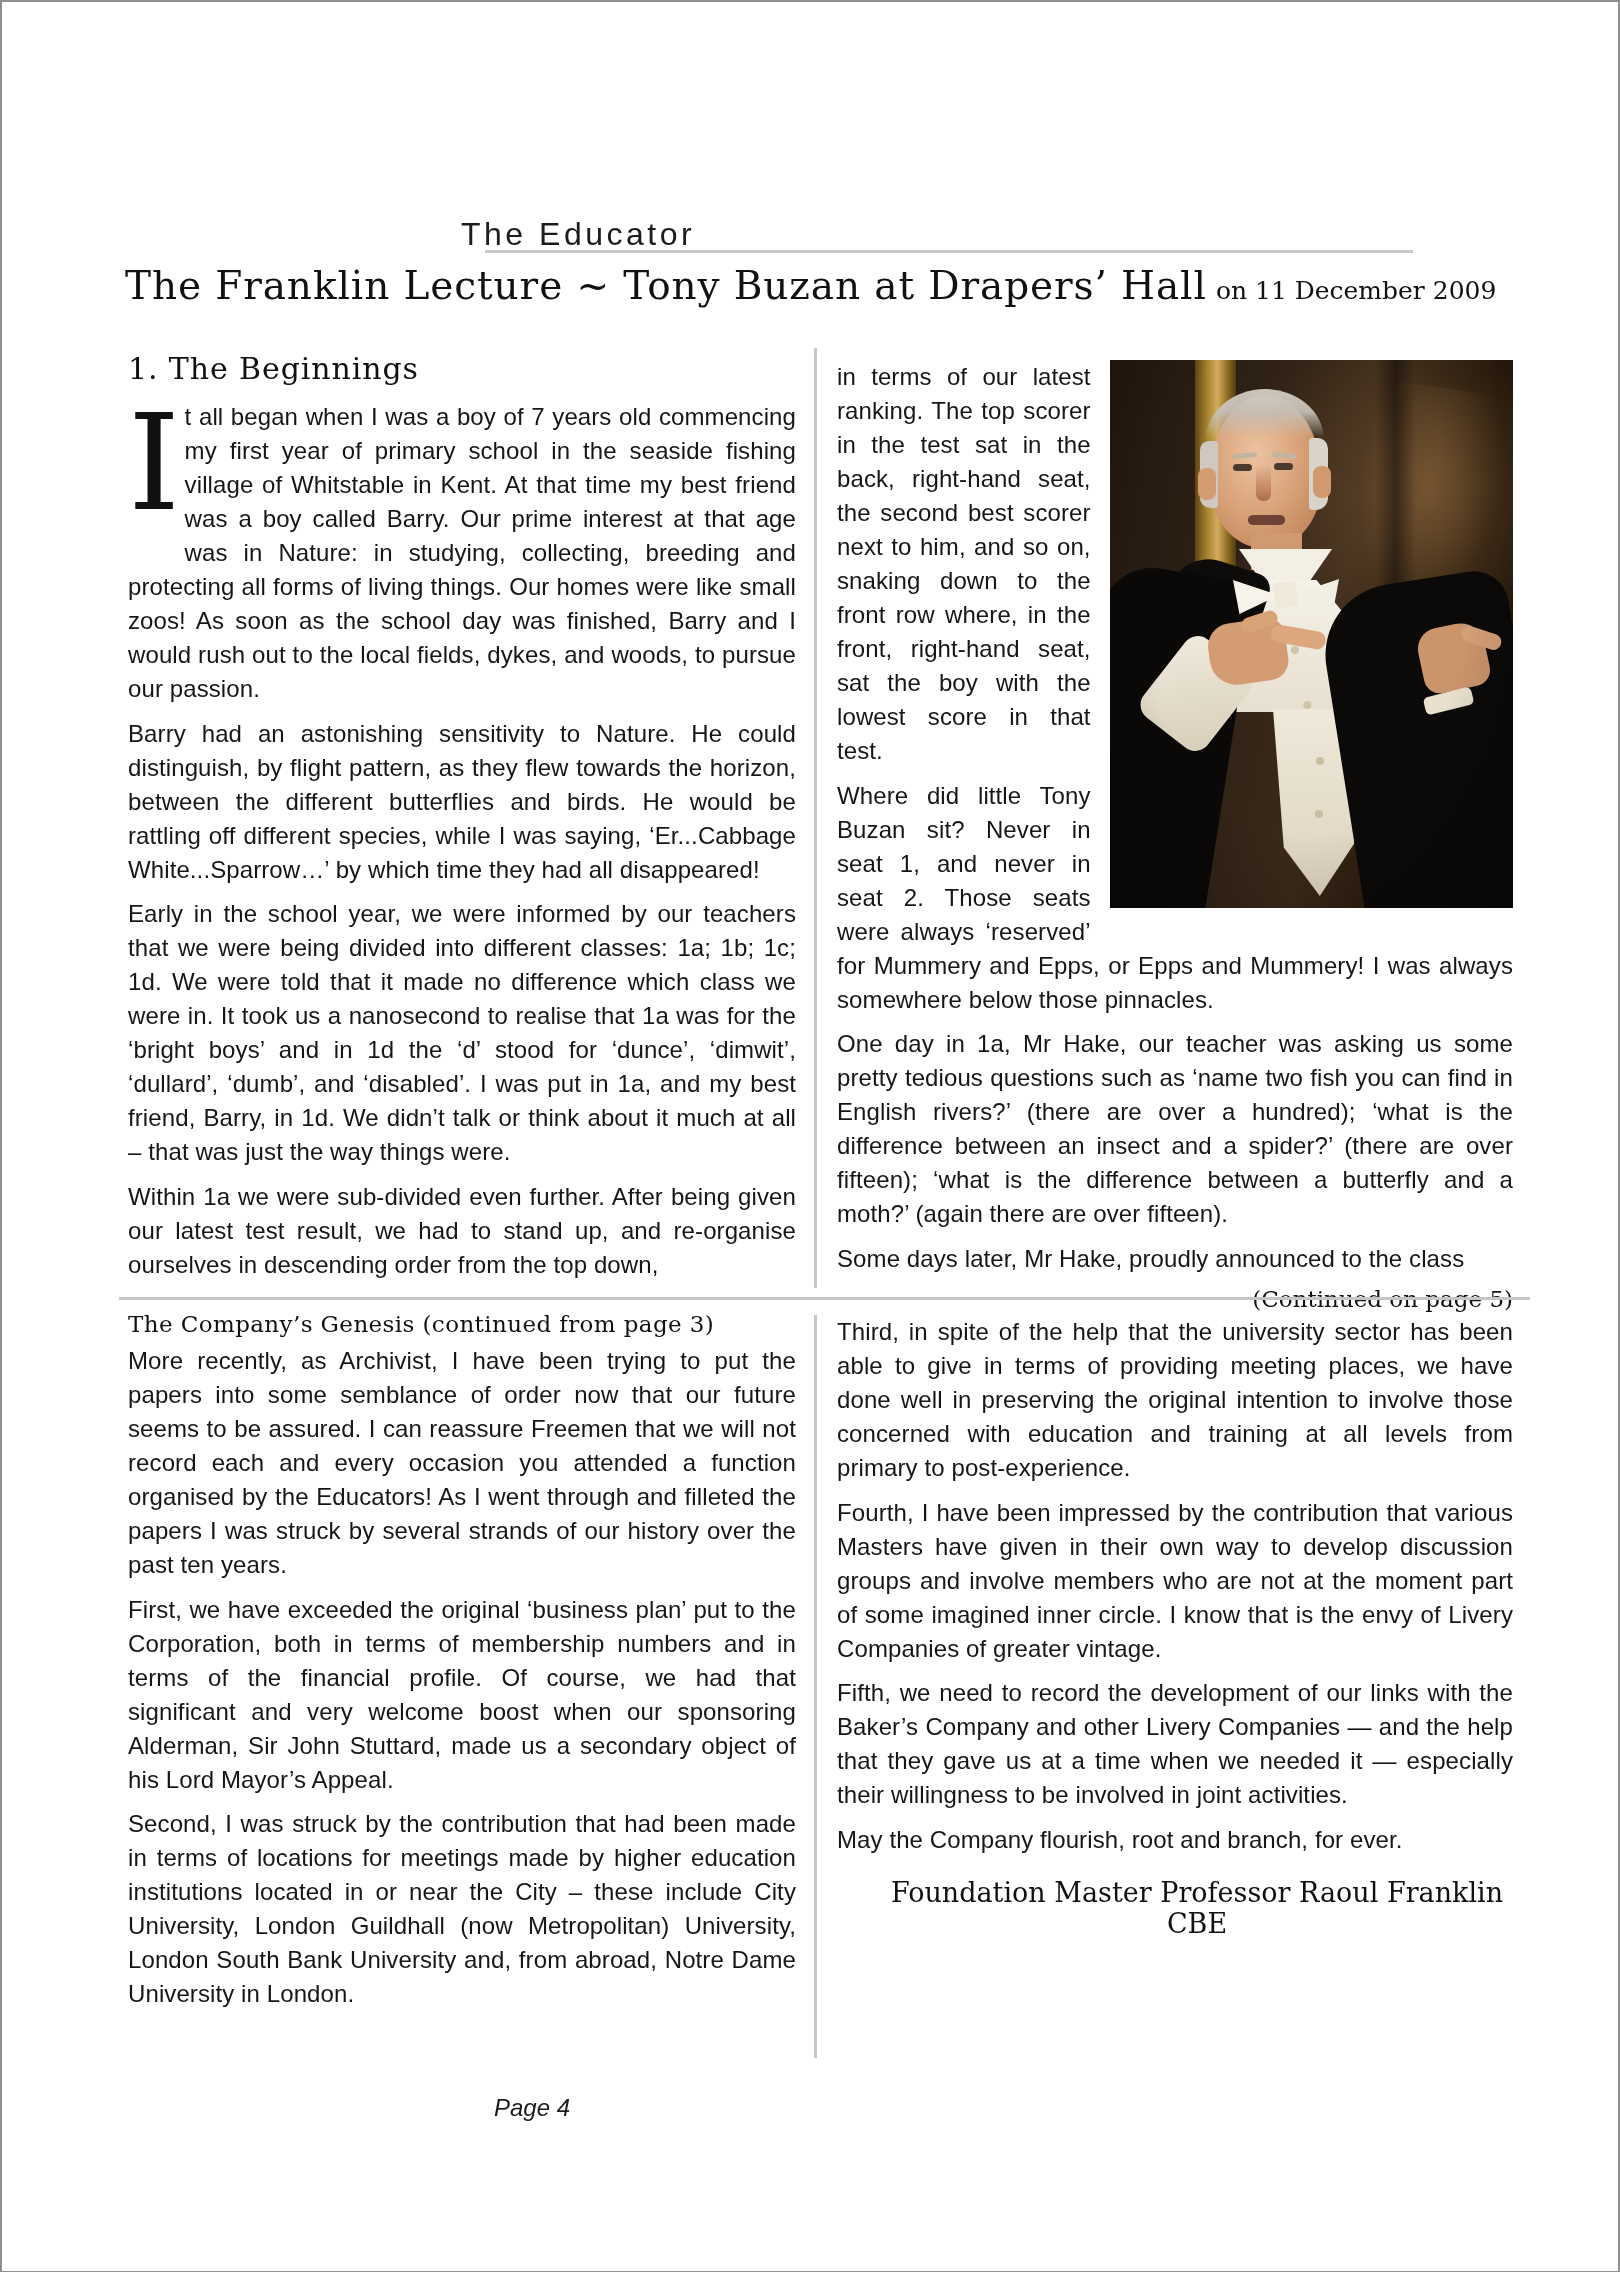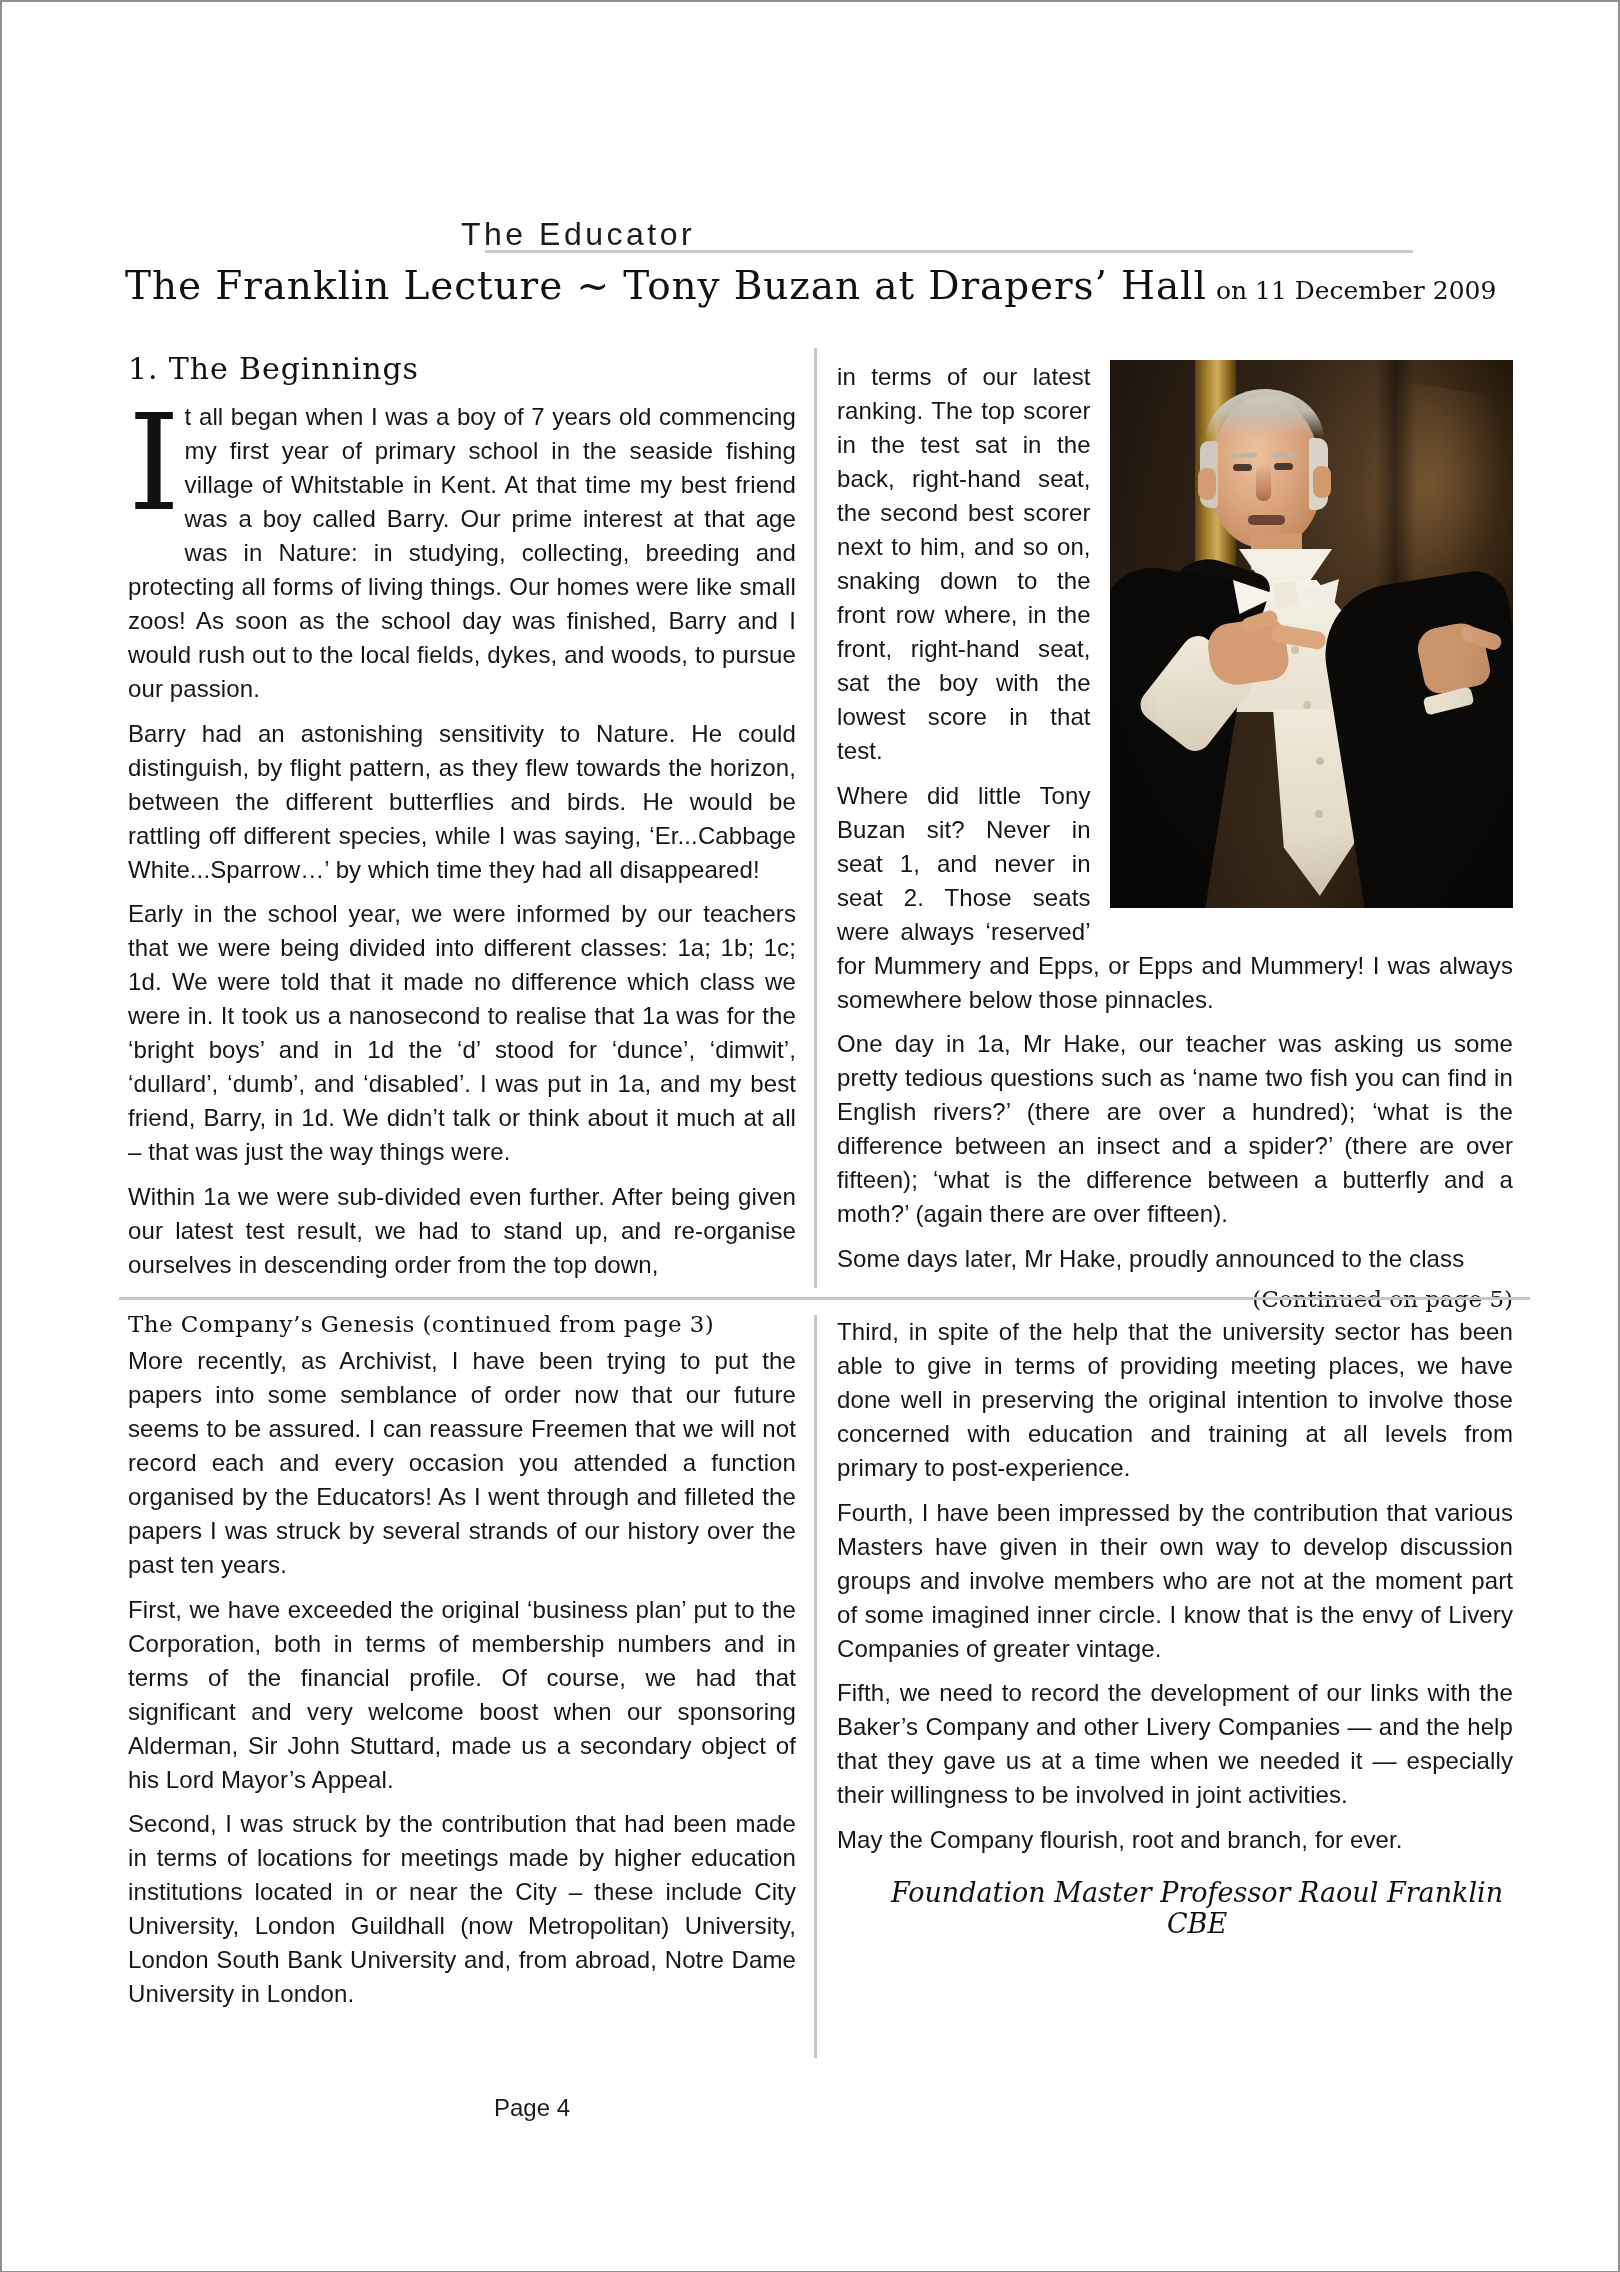--- a/index.html
+++ b/index.html
@@ -26,25 +26,25 @@
   .col-tr{ left:835px; top:346px; width:676px;margin-top:12px; }
   .col-bl{ left:126px; top:1309px; width:668px; }
   .col-br{ left:835px; top:1313px; width:676px; }
   h2.sec{ margin:0 0 14px 0; font-size:30px; letter-spacing:0.9px; color:#111; font-weight:400;}
   h3.sec{ margin:0 0 7px 0; font-size:23px; letter-spacing:0.4px; color:#111; font-weight:400;}
   .dropcap{
     float:left; width:46px; height:132px; font-size:132px; line-height:116px;
     margin:5.3px 10.6px 0 0; color:#111; text-align:center;
   }
   .continued{ text-align:right; font-size:23px; margin-top:1.8px; color:#111; }
-  .signature{ text-align:center; padding-left:44px; font-size:27px; margin-top:20px; color:#111;font-style:italic; }
+  .signature{ text-align:center; padding-left:44px; font-size:27px; margin-top:20px; color:#111; }
   .div-v1{ position:absolute; left:812px; top:346px; width:2.6px; height:940px; background:#c6c6c6; }
   .div-h { position:absolute; left:117px; top:1295px; width:1411px; height:2.6px; background:#c6c6c6; }
   .div-v2{ position:absolute; left:812px; top:1313px; width:2.6px; height:743px; background:#c6c6c6; }
-  .footer{ position:absolute; left:492px; top:2092px; font-size:24px; color:#1c1c1c; }
+  .footer{ position:absolute; left:492px; top:2092px; font-size:24px; color:#1c1c1c;font-style:italic; }
 
   
   .photo{
     float:right; width:403px; height:548px; margin:0 0 14px 19.4px;
     position:relative; overflow:hidden; background:#241a10;
   }
   .ph{ position:absolute; }
   .ph-bg{ left:0;top:0;right:0;bottom:0;
     background:
       radial-gradient(ellipse 62% 45% at 78% 24%, rgba(128,92,55,.55), rgba(0,0,0,0) 72%),

